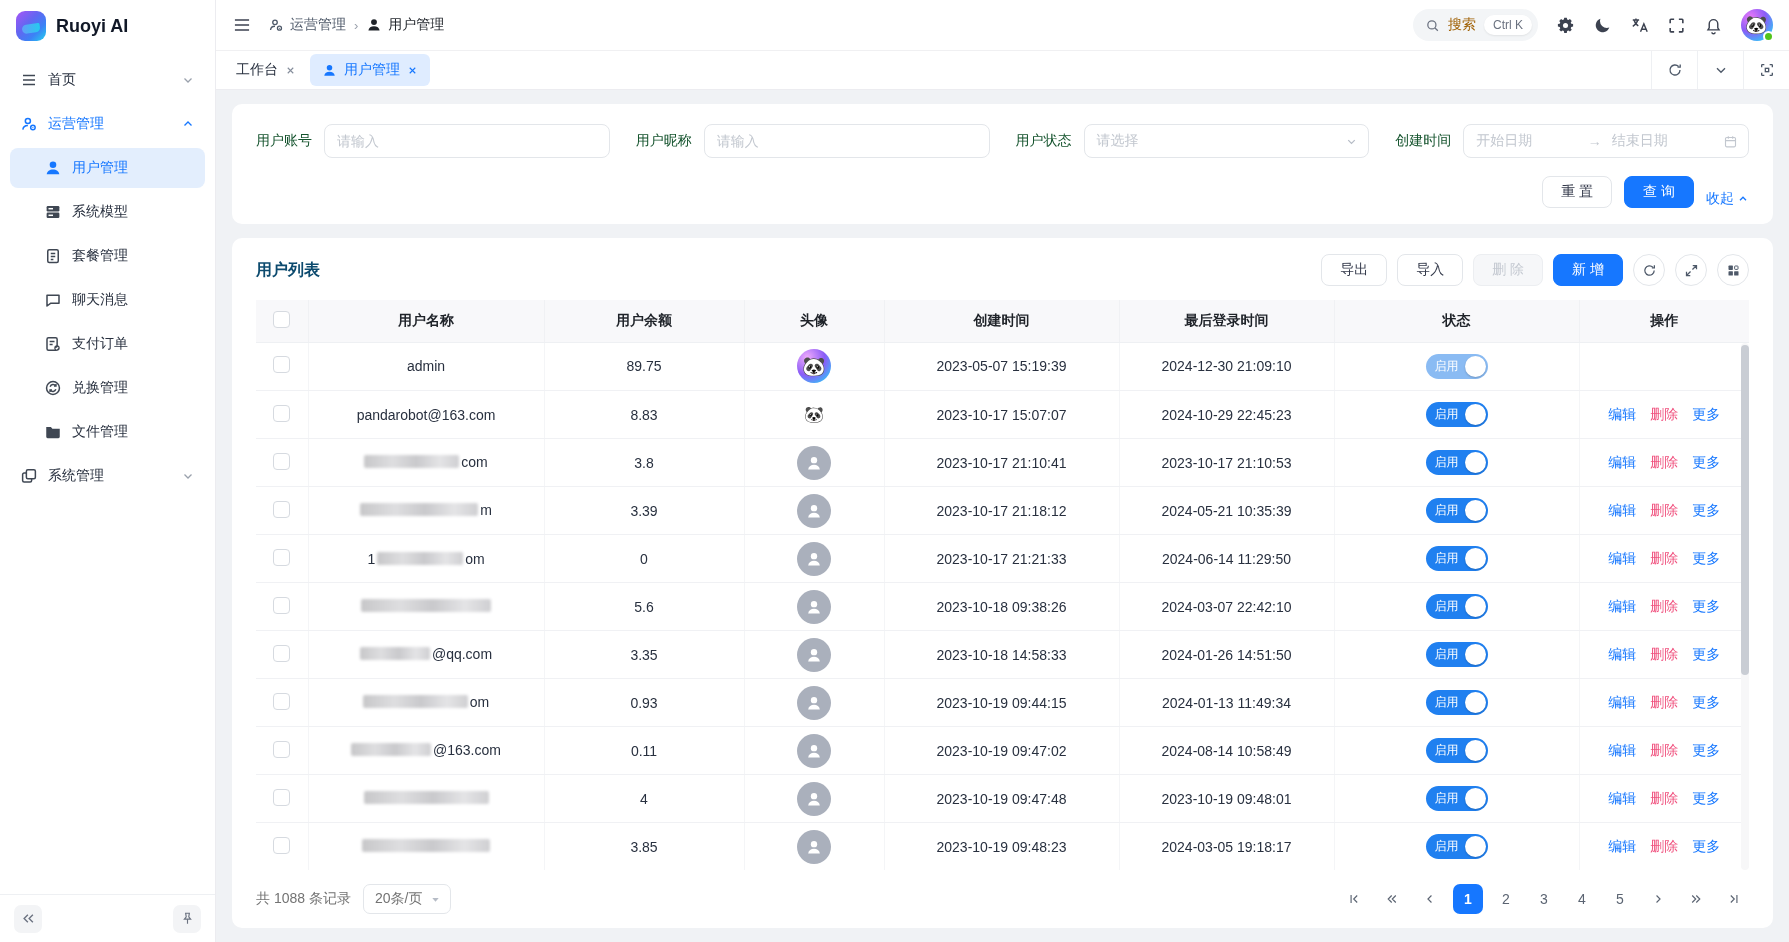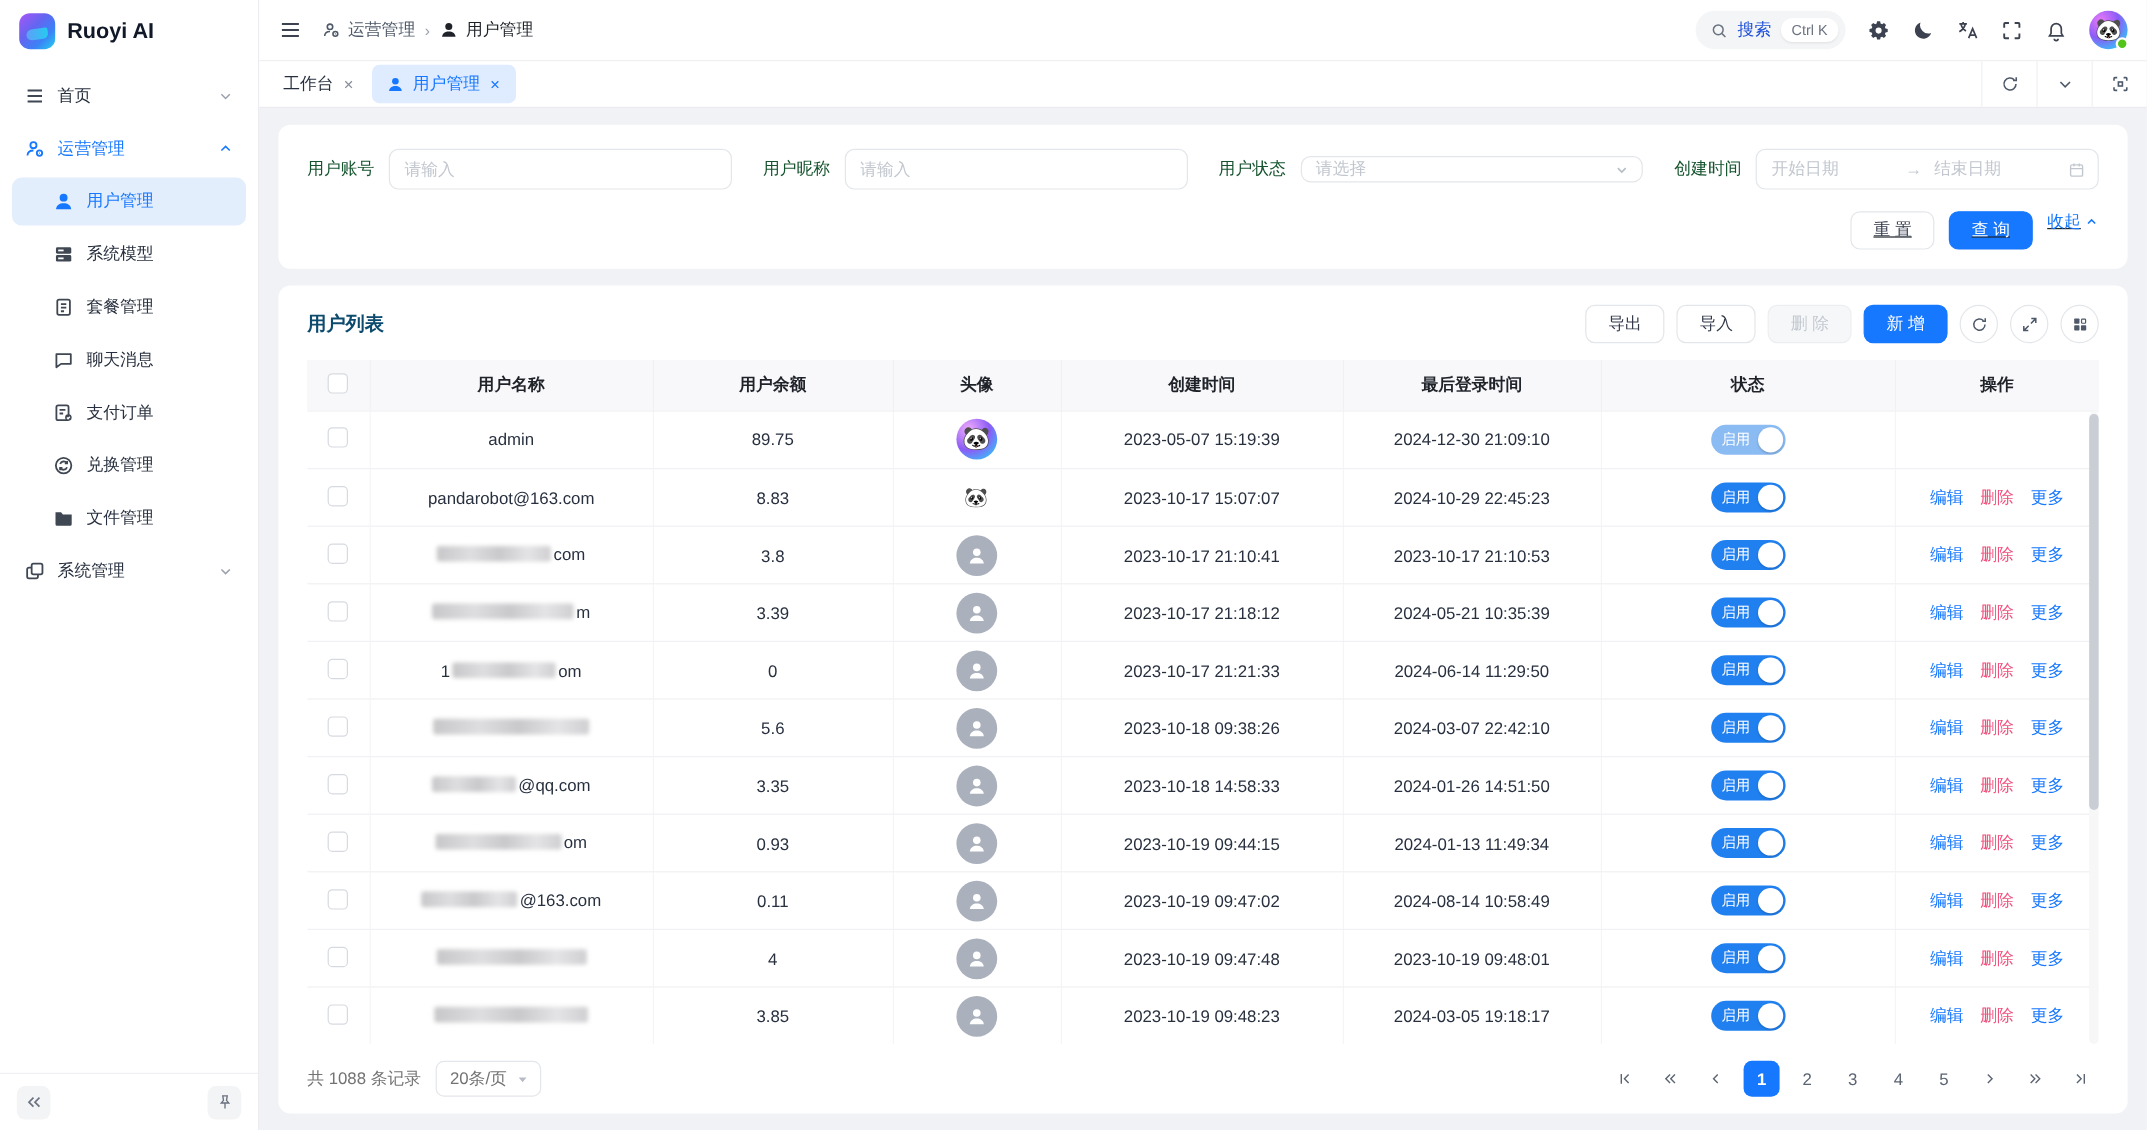--- a/index.html
+++ b/index.html
@@ -33,21 +33,21 @@
   .topbar { height:50px; background:#fff; display:flex; align-items:center; padding:0 16px; gap:16px; flex:0 0 auto; }
   .hamb { width:20px; height:20px; color:#3c4250; cursor:pointer; }
   .crumbs { display:flex; align-items:center; gap:8px; }
   .crumb { display:flex; align-items:center; gap:6px; color:#4e5969; }
   .crumb.current { color:#1f2329; }
   .crumb .ic { width:16px; height:16px; }
   .crumb-sep { color:#9aa1ac; font-size:13px; }
   .top-right { margin-left:auto; display:flex; align-items:center; gap:18px; }
   .search-pill { height:32px; background:#f3f5f7; border-radius:16px; display:flex; align-items:center; gap:8px; padding:0 6px 0 12px; cursor:pointer; }
   .search-pill .ic { width:15px; height:15px; color:#6b7280; }
-  .search-pill .ph { color:#1d4ed8; }
+  .search-pill .ph { color:#a16207; }
   .search-pill .kbd { background:#fff; border-radius:11px; font-size:12px; color:#6b7280; padding:3px 9px; box-shadow:0 1px 2px rgba(0,0,0,.08); }
   .tico { width:19px; height:19px; color:#3c4250; cursor:pointer; }
   .avatar-wrap { position:relative; width:32px; height:32px; cursor:pointer; }
   .avatar-img { width:32px; height:32px; border-radius:50%; background:radial-gradient(circle at 30% 25%,#e879f9,#8b5cf6 45%,#38bdf8 80%); display:flex; align-items:center; justify-content:center; font-size:18px; overflow:hidden; }
   .online-dot { position:absolute; right:-1px; bottom:-1px; width:11px; height:11px; border-radius:50%; background:#52c41a; border:2px solid #fff; }
 
   .tabbar { height:40px; background:#fff; border-top:1px solid #f0f0f2; border-bottom:1px solid #ececf0; display:flex; align-items:stretch; flex:0 0 auto; }
   .tabs { display:flex; align-items:center; padding:0 8px; gap:2px; flex:1; }
   .tab { display:flex; align-items:center; gap:7px; padding:0 12px; height:32px; border-radius:6px; color:#28303f; cursor:pointer; }
   .tab .x { width:11px; height:11px; color:#868e9c; }
@@ -61,28 +61,28 @@
   .content { flex:1; min-height:0; padding:14px 16px; display:flex; flex-direction:column; gap:14px; }
   .card { background:#fff; border-radius:10px; }
 
   
   .filter-card { padding:20px 24px 16px; flex:0 0 auto; }
   .f-row { display:flex; align-items:center; gap:26px; }
   .f-item { display:flex; align-items:center; flex:1; min-width:0; }
   .f-label { color:#14532d; margin-right:12px; white-space:nowrap; }
   .f-input { flex:1; height:34px; border:1px solid #e3e6ea; border-radius:8px; padding:0 12px; font-size:14px; color:#1f2329; background:#fff; outline:none; font-family:inherit; min-width:0; }
   .f-input::placeholder { color:#c2c7cf; }
-  .f-select { flex:1; height:22px; border:1px solid #e3e6ea; border-radius:8px; padding:0 10px 0 12px; display:flex; align-items:center; justify-content:space-between; cursor:pointer; min-width:0; }
+  .f-select { flex:1; height:34px; border:1px solid #e3e6ea; border-radius:8px; padding:0 10px 0 12px; display:flex; align-items:center; justify-content:space-between; cursor:pointer; min-width:0; }
   .f-select .ph { color:#c2c7cf; }
   .f-select .chev { width:13px; height:13px; color:#b6bcc6; }
   .f-range { flex:1; height:34px; border:1px solid #e3e6ea; border-radius:8px; padding:0 10px 0 12px; display:flex; align-items:center; gap:10px; min-width:0; }
   .f-range .ph { color:#c2c7cf; flex:1; white-space:nowrap; overflow:hidden; }
   .f-range .sep { color:#c2c7cf; }
   .f-range .cal { width:15px; height:15px; color:#c2c7cf; flex:0 0 auto; }
-  .f-actions { display:flex; justify-content:flex-end; align-items:flex-start; gap:12px; margin-top:18px;text-decoration:underline; }
+  .f-actions { display:flex; justify-content:flex-end; align-items:flex-end; gap:12px; margin-top:18px; }
   .btn { height:32px; padding:0 18px; border-radius:8px; border:1px solid #e3e6ea; background:#fff; color:#33394a; font-size:14px; cursor:pointer; font-family:inherit; display:inline-flex; align-items:center; justify-content:center; }
   .btn.primary { background:#1677ff; border-color:#1677ff; color:#fff; }
   .btn.disabled { background:#f6f7f9; border-color:#eceef1; color:#c4c9d1; cursor:default; }
   .link-collapse { color:#1677ff; display:inline-flex; align-items:center; gap:3px; cursor:pointer; }
   .link-collapse svg { width:12px; height:12px; }
 
   
   .table-card { flex:1; min-height:0; display:flex; flex-direction:column; padding:16px 24px 0; }
   .tc-head { display:flex; align-items:center; justify-content:space-between; margin-bottom:14px; flex:0 0 auto; }
   .tc-title { font-size:16px; font-weight:700; color:#0c4a6e; }

